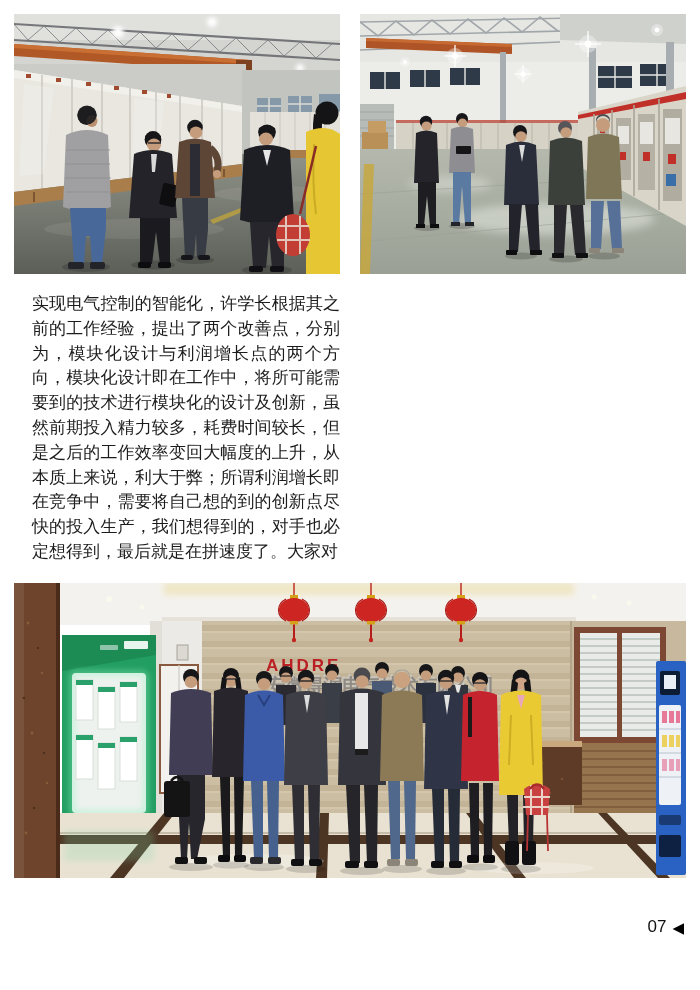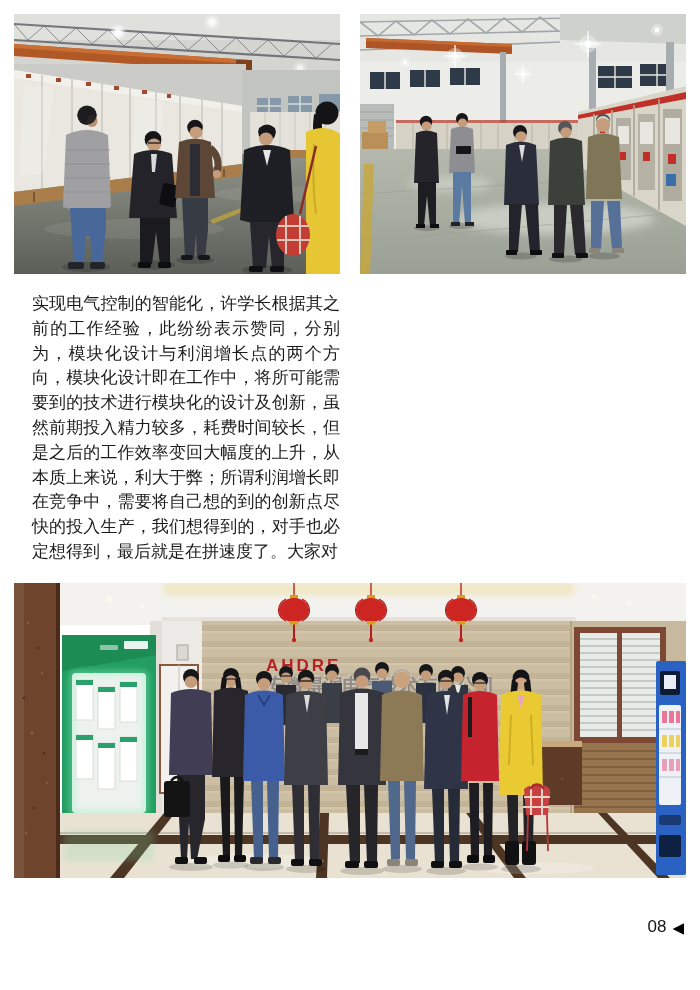--- a/index.html
+++ b/index.html
@@ -387,21 +387,21 @@
       <path d="M236 109 a7 7 0 0 1 14 0 l0 -3 a7 6 0 0 0 -14 0 z" fill="#4a4a4e"></path>
       <path d="M228 123 q15 -7 31 0 l3 62 h-36 z" fill="#7e7656"></path>
       <path d="M231 187 h13 l-3 48 h-10 z" fill="#567098"></path>
       <path d="M247 187 h13 l2 48 h-10 z" fill="#567098"></path>
       <rect x="229" y="234" width="11" height="5" rx="1" fill="#8a8578"></rect>
         <rect x="252" y="234" width="12" height="5" rx="1" fill="#8a8578"></rect>
     </g>
   </svg>
 
   <div id="colL" class="col">
-    <p>实现电气控制的智能化，许学长根据其之前的工作经验，此纷纷表示赞同，分别为，模块化设计与利润增长点的两个方向，模块化设计即在工作中，将所可能需要到的技术进行模块化的设计及创新，虽然前期投入精力较多，耗费时间较长，但是之后的工作效率变回大幅度的上升，从本质上来说，利大于弊；所谓利润增长即在竞争中，需要将自己想的到的创新点尽快的投入生产，我们想得到的，对手也必定想得到，最后就是在拼速度了。大家对</p>
+    <p>实现电气控制的智能化，许学长根据其之前的工作经验，提出了两个改善点，分别为，模块化设计与利润增长点的两个方向，模块化设计即在工作中，将所可能需要到的技术进行模块化的设计及创新，虽然前期投入精力较多，耗费时间较长，但是之后的工作效率变回大幅度的上升，从本质上来说，利大于弊；所谓利润增长即在竞争中，需要将自己想的到的创新点尽快的投入生产，我们想得到的，对手也必定想得到，最后就是在拼速度了。大家对</p>
   </div>
 
   <svg id="photo3" class="photo" viewBox="0 0 672 295" role="img" aria-label="校友会成员在公司大厅合影">
     <defs>
       <pattern id="marble" width="672" height="16" patternUnits="userSpaceOnUse">
         <rect width="672" height="16" fill="#d3c6ab"></rect>
         <rect y="10" width="672" height="6" fill="#cabca0"></rect>
         <rect y="0" width="672" height="2" fill="#dbcfb6"></rect>
       </pattern>
       <filter id="b3" x="-60%" y="-60%" width="220%" height="220%">
@@ -757,17 +757,17 @@
               <line x1="528" y1="202" x2="528" y2="232"></line>
           </g>
           <path d="M516 206 q7 -9 14 0" stroke="#a82c2c" stroke-width="2.4" fill="none"></path>
           <path d="M514 232 l-1 36 M533 232 l1 36" stroke="#b83434" stroke-width="1.8" fill="none"></path>
         </g>
       </g>
     </g>
   </svg>
 
   <div class="pagenum">
-    <span>08</span>
+    <span>07</span>
     <span class="tri">◀</span>
   </div>
 
 </div>
 
 </body></html>

